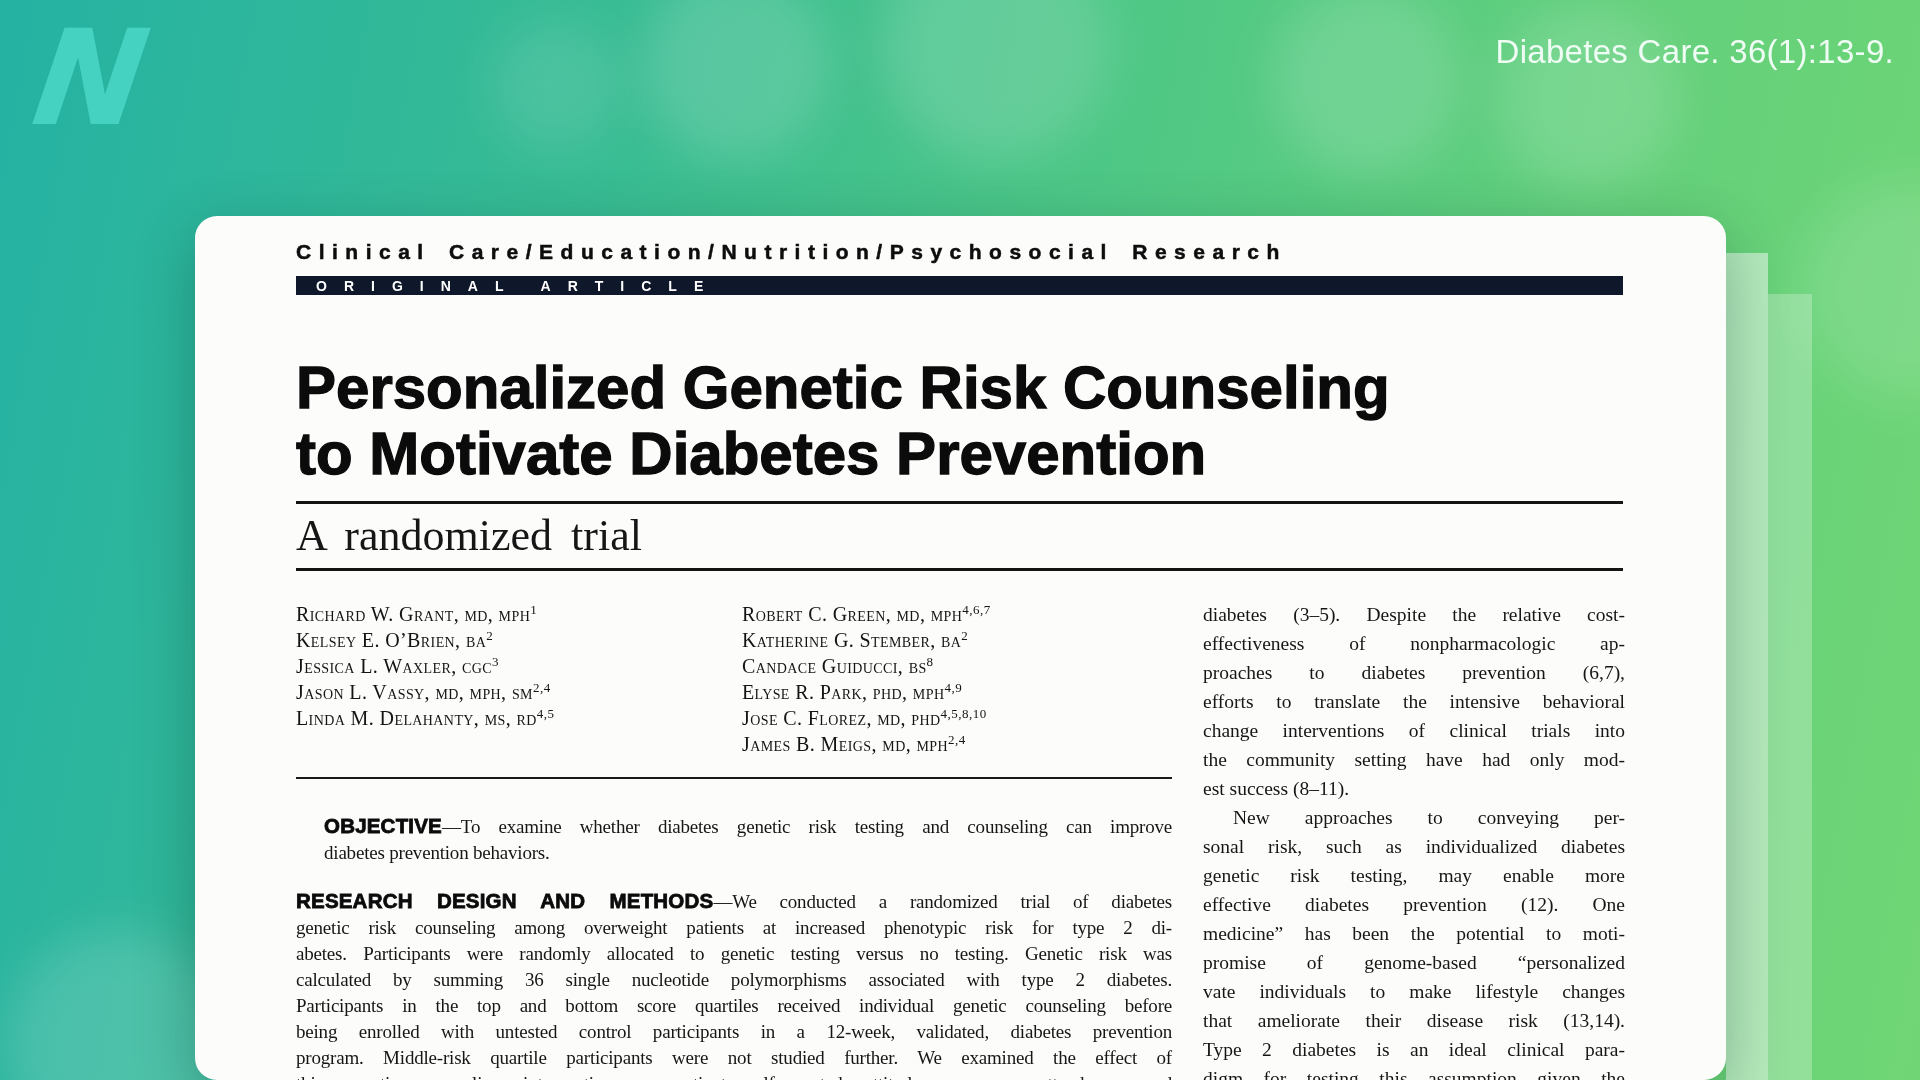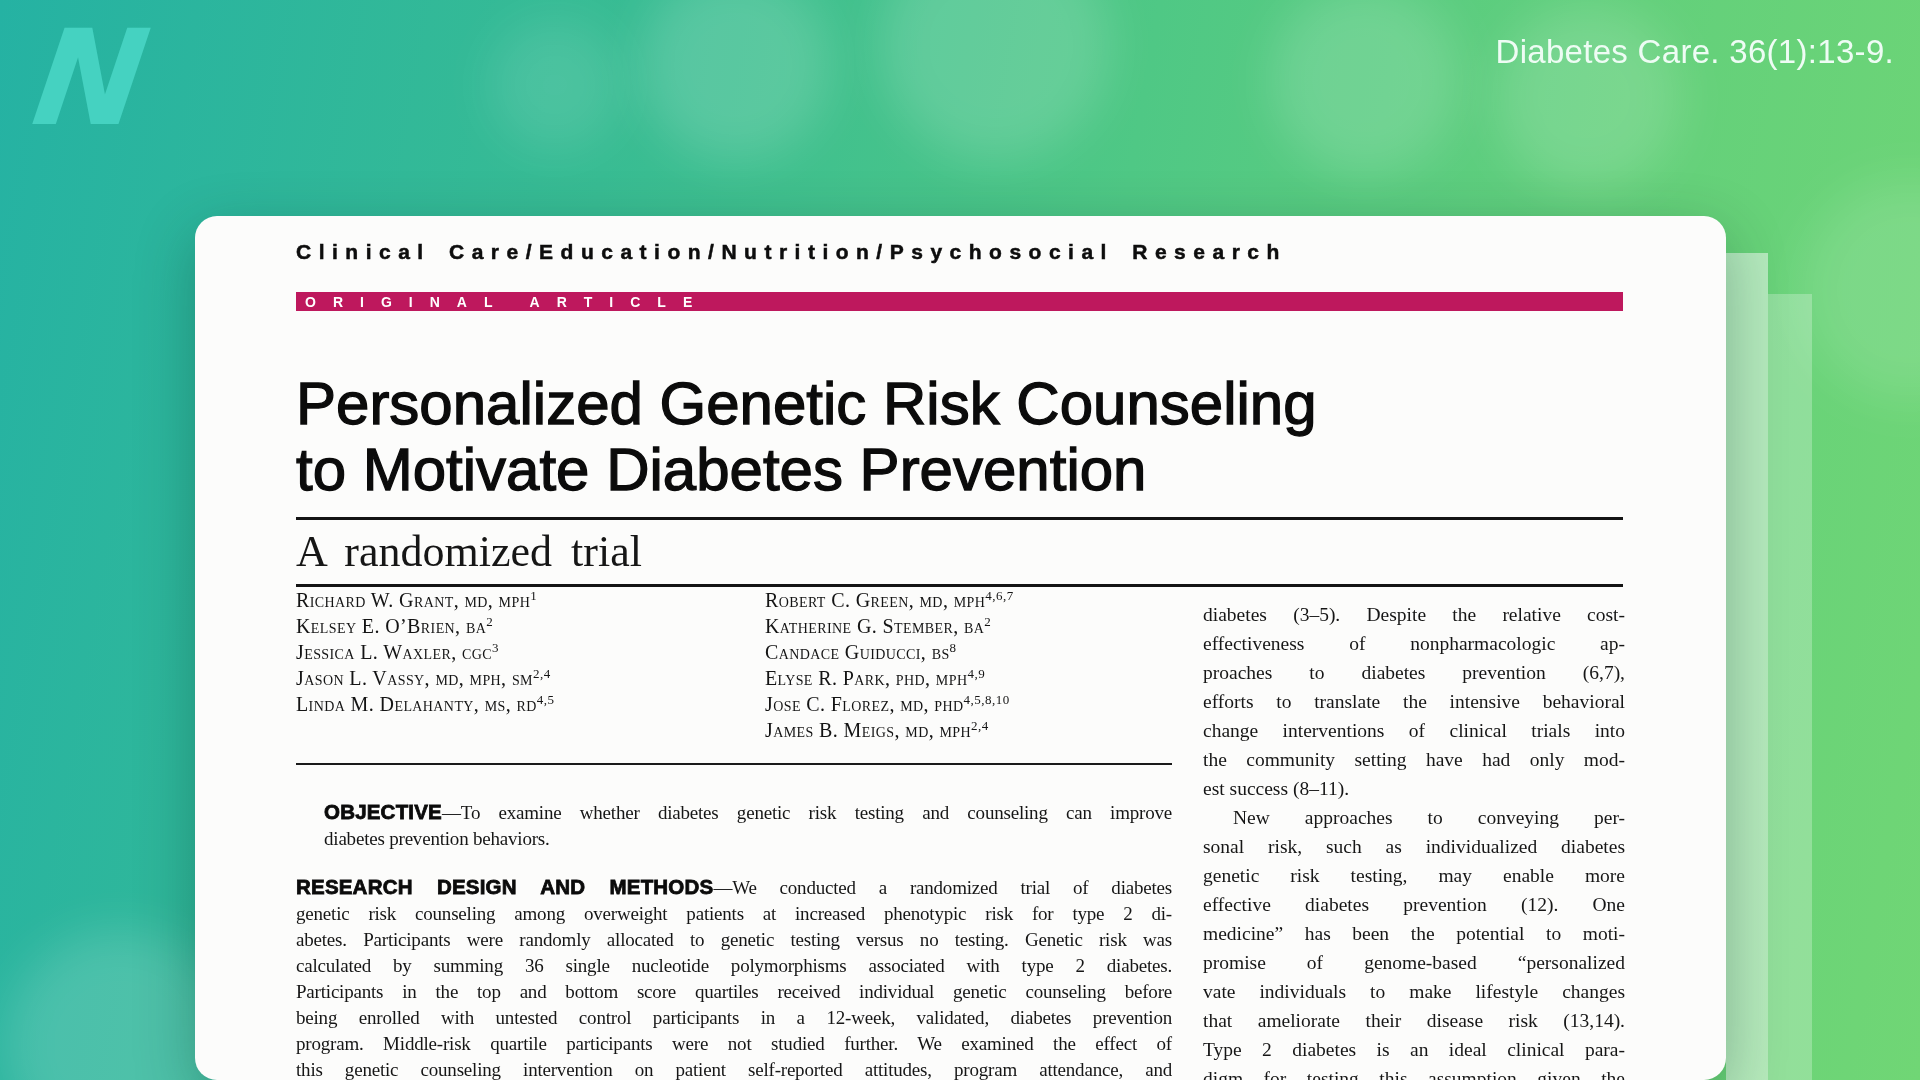--- a/index.html
+++ b/index.html
@@ -35,39 +35,39 @@
     color: #141414;
     border-radius: 22px;
   }
   .paper-inner { padding: 24px 103px 0 101px; }
 
   .kicker {
     font-weight: 700; font-size: 21px; letter-spacing: 7.5px; word-spacing: 5px;
     color: #0d0d0d; -webkit-text-stroke: 0.5px #0d0d0d; white-space: nowrap;
   }
   .type-bar {
-    margin-top: 28px; height: 19px; line-height: 19px; background: #be185d;
-    padding-left: 9px;
+    margin-top: 12px; height: 19px; line-height: 19px; background: #0f172a;
+    padding-left: 20px;
   }
   .type-bar span {
     color: #ffffff; font-weight: 700; font-size: 14px; letter-spacing: 17px; white-space: nowrap;
   }
   .title {
-    margin: 60px 0 0 0; font-weight: 400; font-size: 60px; line-height: 66px;
+    margin: 60px 0 0 0; font-weight: 700; font-size: 60px; line-height: 66px;
     color: #0b0b0b; -webkit-text-stroke: 1.3px #0b0b0b; letter-spacing: 0;
   }
   .title .tl { display: block; white-space: nowrap; }
   .rule { border-top: 3px solid #141414; height: 0; }
   .rule-a { margin-top: 14px; }
   .subtitle {
     font-family: "Liberation Serif", serif; font-size: 44px; line-height: 50px;
     margin: 7px 0 7px 0; word-spacing: 8px; color: #161616;
   }
-  .authors { display: flex; font-family: "Liberation Serif", serif;
-    font-size: 20px; line-height: 26px; gap: 23px; }
+  .authors { display: flex; margin-top: 30px; font-family: "Liberation Serif", serif;
+    font-size: 20px; line-height: 26px; }
   .au-col { width: 446px; }
   .au-col + .au-col { flex: 1; }
   .au-line { font-variant: small-caps; letter-spacing: 0.4px; color: #141414; white-space: nowrap; }
   .au-line sup { font-variant: normal; font-size: 13px; line-height: 0; vertical-align: 7px; letter-spacing: 0.5px; }
   .authors-rule { margin-top: 20px; width: 876px; border-top: 2px solid #1a1a1a; }
 
   #abstract { width: 876px; }
   .abstract-sec {
     font-family: "Liberation Serif", serif; font-size: 19px; line-height: 26px;
     letter-spacing: -0.2px; color: #161616; margin-top: 22px;

